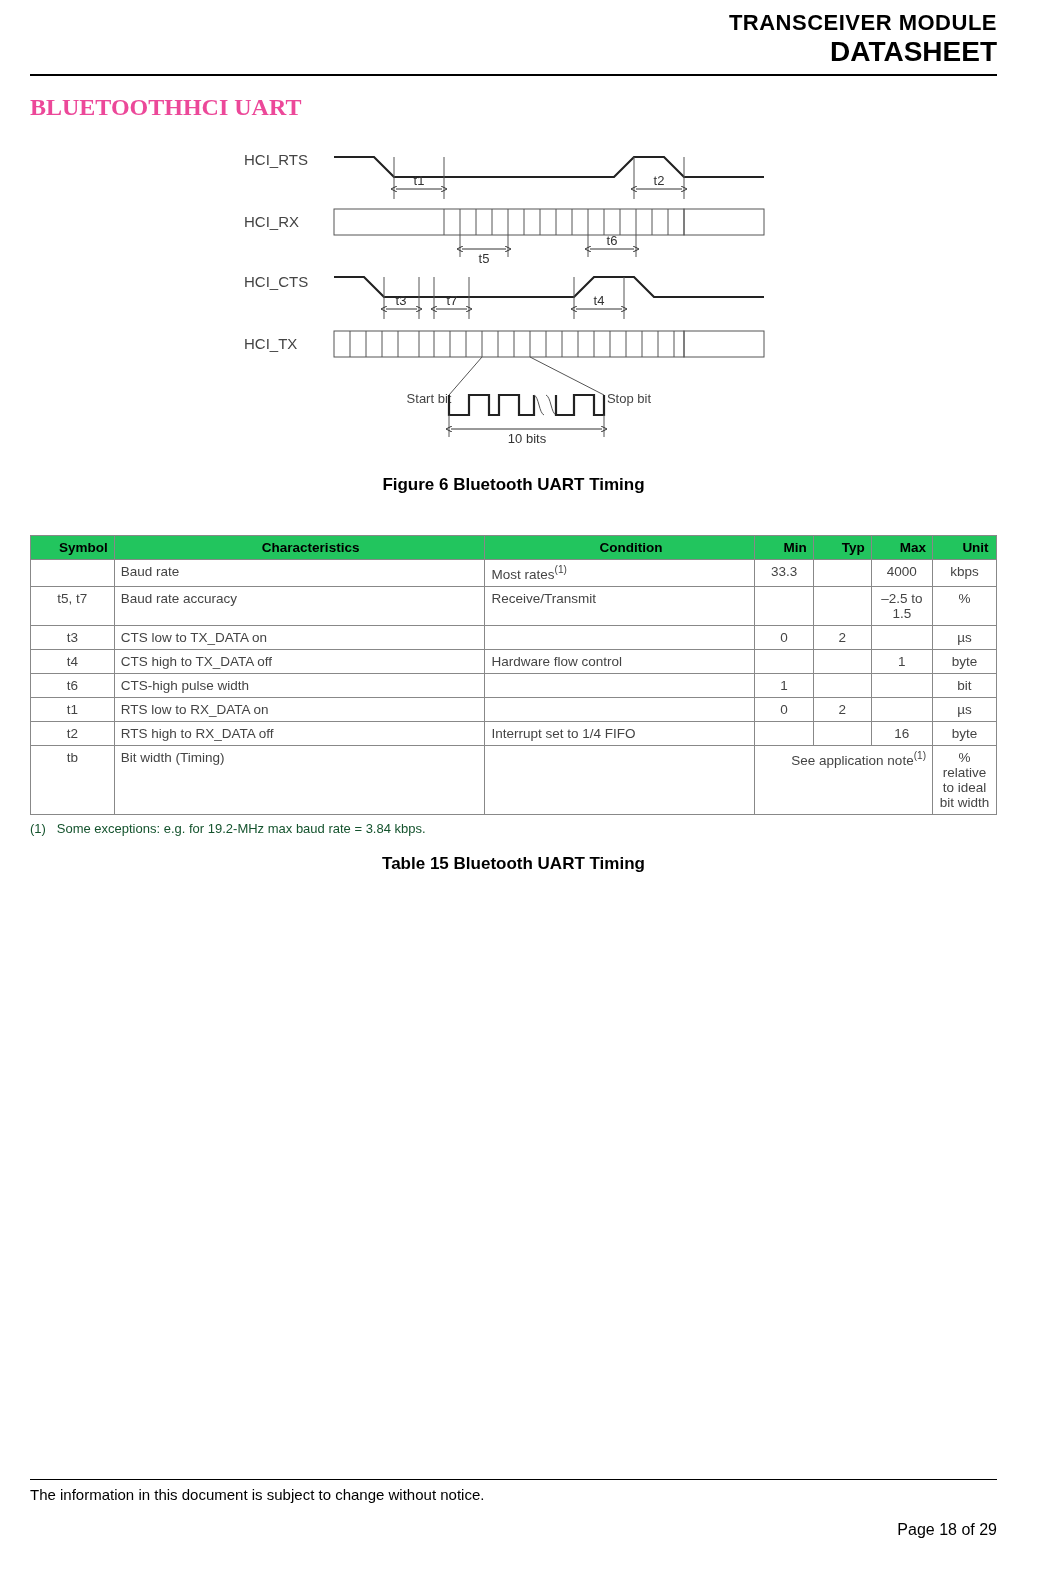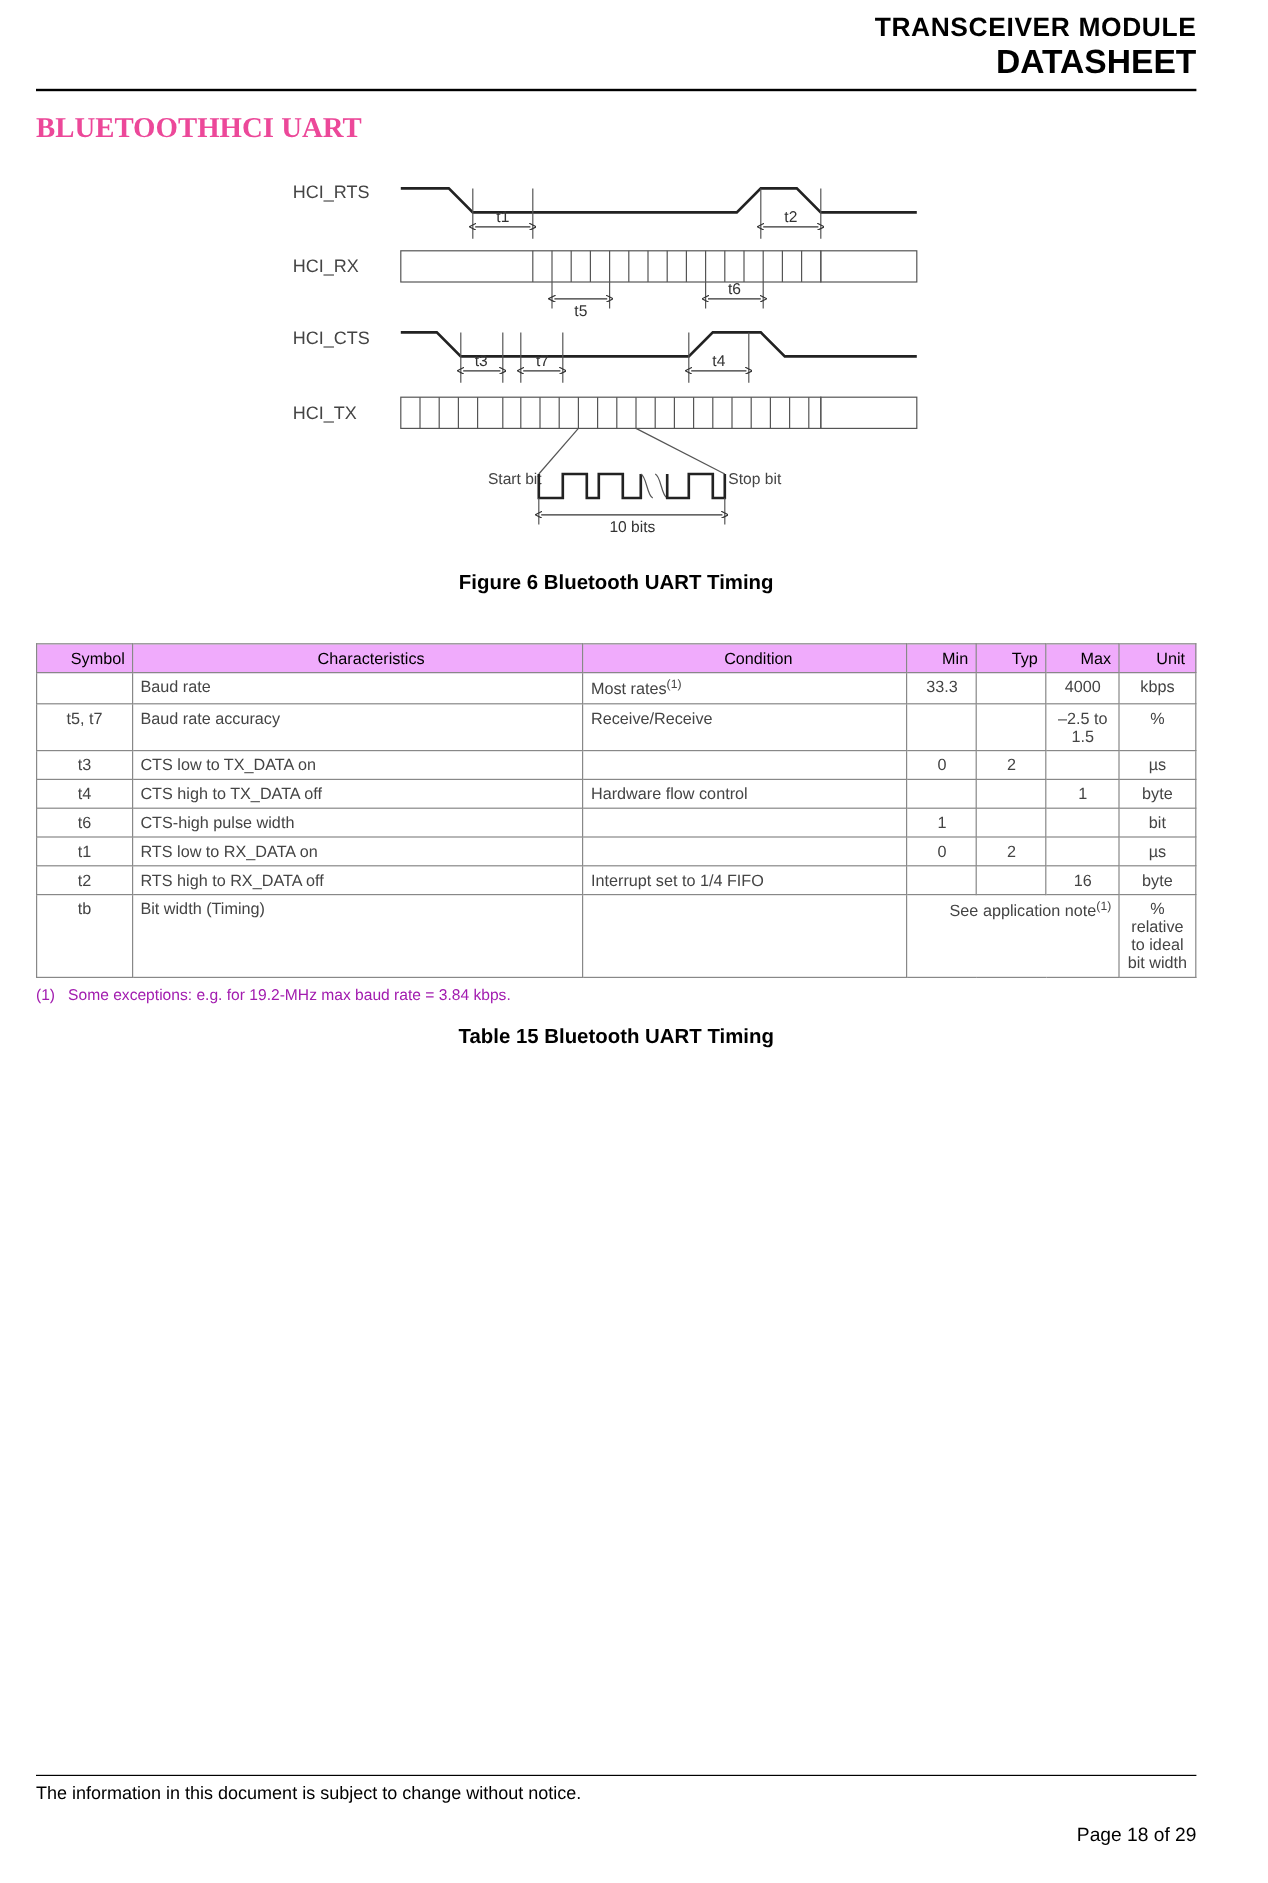--- a/index.html
+++ b/index.html
@@ -50,32 +50,32 @@
     font-size: 13.5px;
     color: #444;
   }
   table.spec th, table.spec td {
     border: 1px solid #888;
     padding: 4px 6px;
     vertical-align: top;
     text-align: left;
   }
   table.spec th {
-    background: #f0abfc;
-    font-weight: normal;
+    background: #22c55e;
+    font-weight: bold;
     color: #000;
     text-align: center;
     padding-left: 28px;
   }
   table.spec .c-sym { width: 60px; text-align: center; }
   table.spec .c-num { text-align: center; width: 58px; }
   table.spec .c-unit { text-align: center; width: 64px; }
   table.spec .c-cond { width: 270px; }
 
-  .footnote { font-size: 13px; color: #a21caf; margin-top: 6px; }
+  .footnote { font-size: 13px; color: #14532d; margin-top: 6px; }
   sup { font-size: 0.75em; }
 
   .footer-area {
     position: absolute;
     bottom: 30px; left: 30px; right: 60px;
   }
   .footer-note { font-size: 15px; margin: 6px 0 18px 0; }
   .page-num { text-align: right; font-size: 16px; }
 </style>
 </head>
@@ -229,21 +229,21 @@
           <td>Baud rate</td>
           <td class="c-cond">Most rates<sup>(1)</sup></td>
           <td class="c-num">33.3</td>
           <td class="c-num"></td>
           <td class="c-num">4000</td>
           <td class="c-unit">kbps</td>
         </tr>
         <tr>
           <td class="c-sym">t5, t7</td>
           <td>Baud rate accuracy</td>
-          <td class="c-cond">Receive/Receive</td>
+          <td class="c-cond">Receive/Transmit</td>
           <td class="c-num"></td>
           <td class="c-num"></td>
           <td class="c-num">–2.5 to 1.5</td>
           <td class="c-unit">%</td>
         </tr>
         <tr>
           <td class="c-sym">t3</td>
           <td>CTS low to TX_DATA on</td>
           <td class="c-cond"></td>
           <td class="c-num">0</td>

